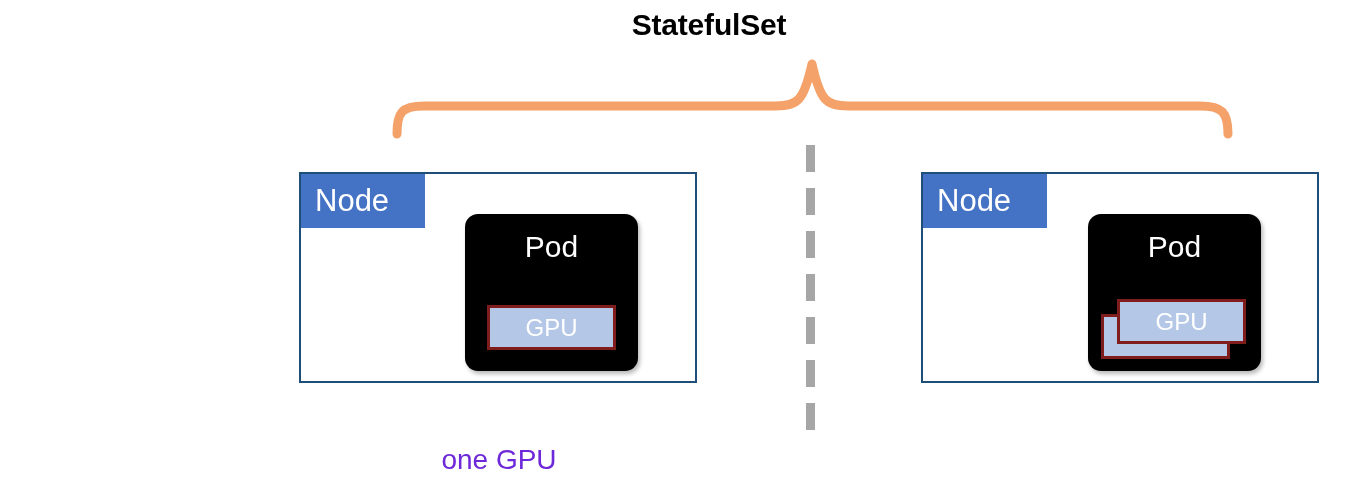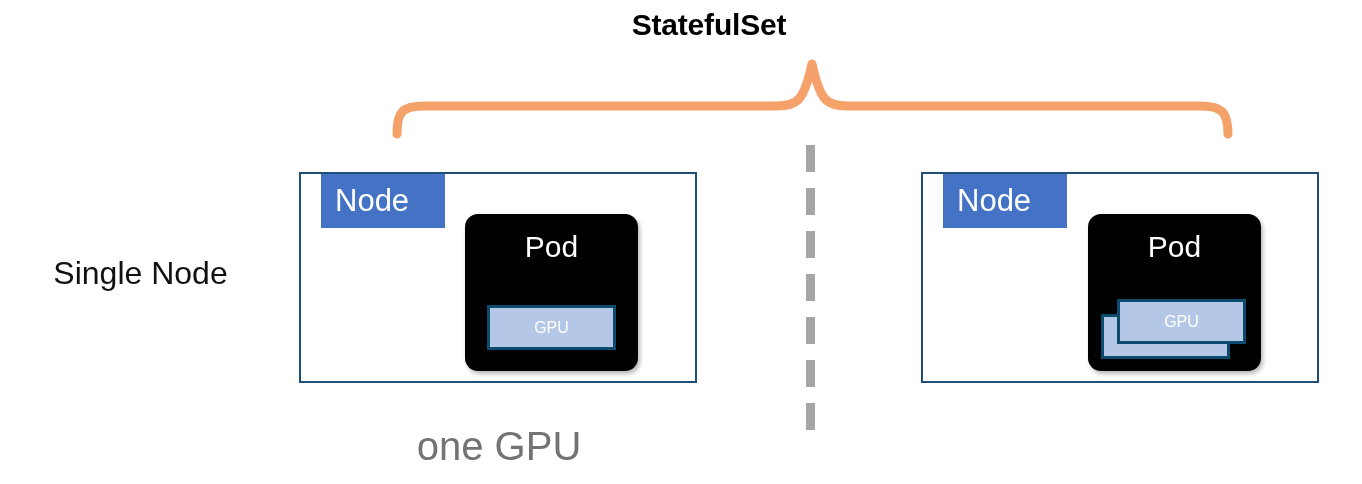--- a/index.html
+++ b/index.html
@@ -96,21 +96,20 @@
     top: 0;
     width: 124px;
     height: 54px;
     background: #4472C4;
     color: #ffffff;
     font-size: 31px;
     display: flex;
     align-items: center;
     padding-left: 14px;
     box-sizing: border-box;
-    margin-left: 20px;
   }
 
   
   .pod-box {
     position: absolute;
     background: #000000;
     border-radius: 13px;
     box-shadow: 2px 3px 4px rgba(0,0,0,0.28);
     box-sizing: border-box;
   }
@@ -131,40 +130,40 @@
   .gpu-stack {
     position: absolute;
     left: 0;
     top: 0;
     width: 100%;
     height: 100%;
   }
   .gpu-box {
     position: absolute;
     background: #B4C7E7;
-    border: 3px solid #0c4a6e;
+    border: 3px solid #7f1d1d;
     box-sizing: border-box;
     display: flex;
     align-items: center;
     justify-content: center;
     color: #ffffff;
-    font-size: 16px;
+    font-size: 24px;
   }
   
   .gpu-box.single { left: 22px; top: 91px; width: 129px; height: 45px; }
   
   .gpu-box.back  { left: 13px; top: 100px; width: 129px; height: 45px; }
   .gpu-box.front { left: 29px; top: 85px; width: 129px; height: 45px; }
 
   
   .caption {
     position: absolute;
-    top: 424px;
-    font-size: 40px;
-    color: #737373;
+    top: 444px;
+    font-size: 28px;
+    color: #6d28d9;
     text-align: center;
   }
   .caption.left  { left: 359px; width: 280px; }
   .caption.right { left: 1005px; width: 280px; }
 </style>
 </head>
 <body>
 
 <div id="canvas">
 
@@ -173,21 +172,20 @@
   <svg class="brace-svg" viewBox="0 0 870 95">
     <path d="M 17 82
              C 17 60, 22 54, 44 54
              L 396 54
              C 418 54, 424 48, 432 12
              C 440 48, 446 54, 468 54
              L 820 54
              C 842 54, 848 60, 848 82" fill="none" stroke="#F4A26A" stroke-width="9" stroke-linecap="round" stroke-linejoin="round"></path>
   </svg>
 
-  <div class="side-label">Single Node</div>
 
   <div class="divider"></div>
 
   <div class="node-box left">
     <div class="node-tag">Node</div>
   </div>
 
   <div class="pod-box left">
     <div class="pod-label">Pod</div>
     <div class="gpu-stack">

